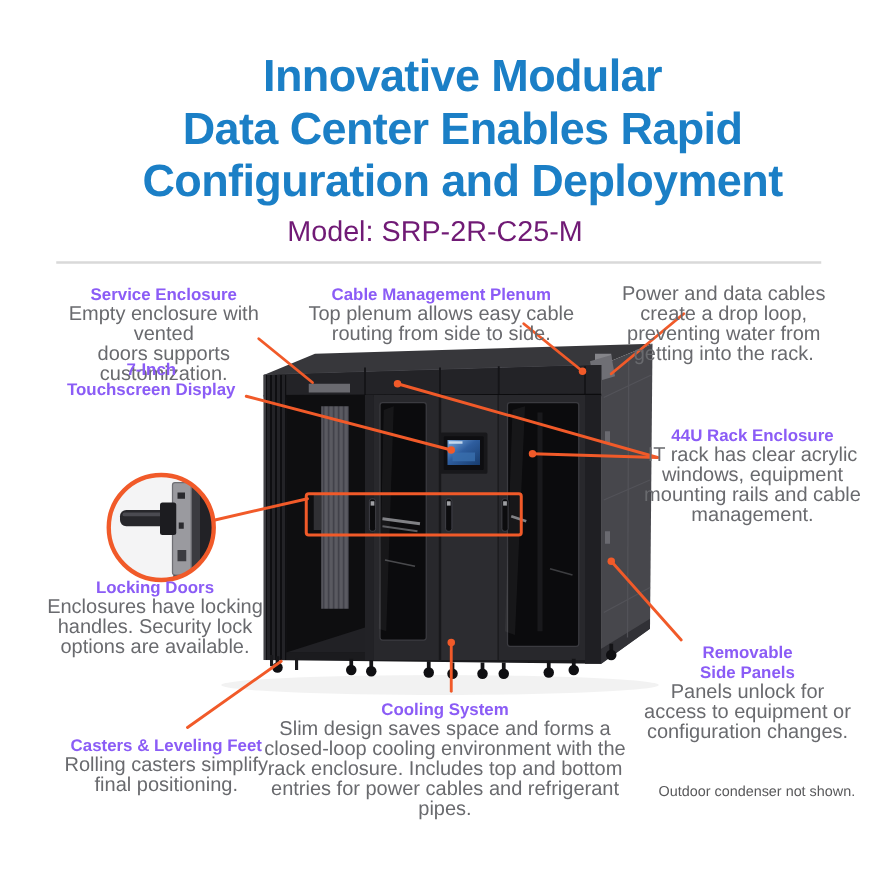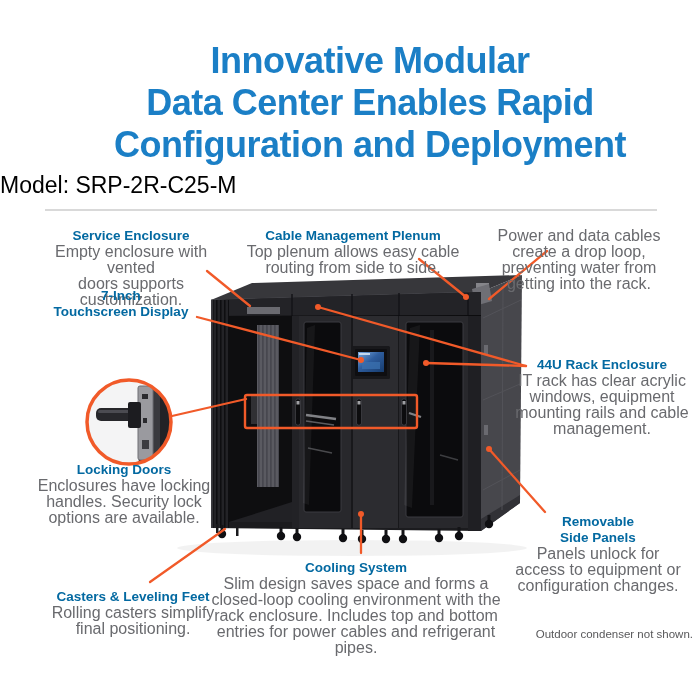--- a/index.html
+++ b/index.html
@@ -1,37 +1,37 @@
 <!DOCTYPE html>
 <html><head>
 <meta charset="utf-8">
 <style>
   html,body{margin:0;padding:0;background:#ffffff;}
   #stage{position:relative;width:700px;height:700px;background:#ffffff;overflow:hidden;
          font-family:"Liberation Sans","DejaVu Sans",sans-serif;}
   
   .title{position:absolute;left:0;top:40px;width:700px;text-align:center;
          color:#1b7fc6;font-size:36px;line-height:42px;font-weight:bold;letter-spacing:-.5px;white-space:pre-line;padding-left:20px;}
-  .model{position:absolute;left:0;top:172px;width:696px;
-         color:#000000;font-size:23px;font-weight:normal;}
+  .model{position:absolute;left:0;top:172px;width:696px;text-align:center;
+         color:#701a75;font-size:23px;font-weight:normal;}
   .divider{position:absolute;left:45px;top:209px;width:612px;height:2px;background:#d9d9d9;}
   
   .co{position:absolute;text-align:center;}
-  .co-h{color:#0369a1;font-size:13.5px;line-height:16px;font-weight:bold;white-space:pre-line;}
+  .co-h{color:#8b5cf6;font-size:13.5px;line-height:16px;font-weight:bold;white-space:pre-line;}
   .co-b{color:#696a6e;font-size:16px;line-height:16px;white-space:pre-line;}
   #co-service{left:40px;top:228px;width:182px;}
   #co-plenum{left:240px;top:228px;width:226px;}
   #co-entrance{left:492px;top:228px;width:174px;}
   #co-touchscreen{left:25px;top:276px;width:192px;margin-top:12px;}
-  #co-rack44u{left:515px;top:357px;width:174px;}
+  #co-rack44u{left:515px;top:341px;width:174px;}
   #co-locking{left:28px;top:462px;width:192px;}
   #co-removable{left:508px;top:514px;width:180px;}
   #co-casters{left:32px;top:589px;width:202px;}
   #co-cooling{left:206px;top:560px;width:300px;}
-  .footnote{position:absolute;left:518px;top:627px;width:175px;text-align:right;
+  .footnote{position:absolute;left:518px;top:627px;width:175px;text-align:center;
             color:#58585a;font-size:11.5px;line-height:14px;}
   svg{position:absolute;left:0;top:0;}
 </style>
 </head>
 <body>
 
 <div id="stage">
 
   <svg id="rack-svg" width="700" height="700" viewBox="0 0 700 700">
     <defs>

